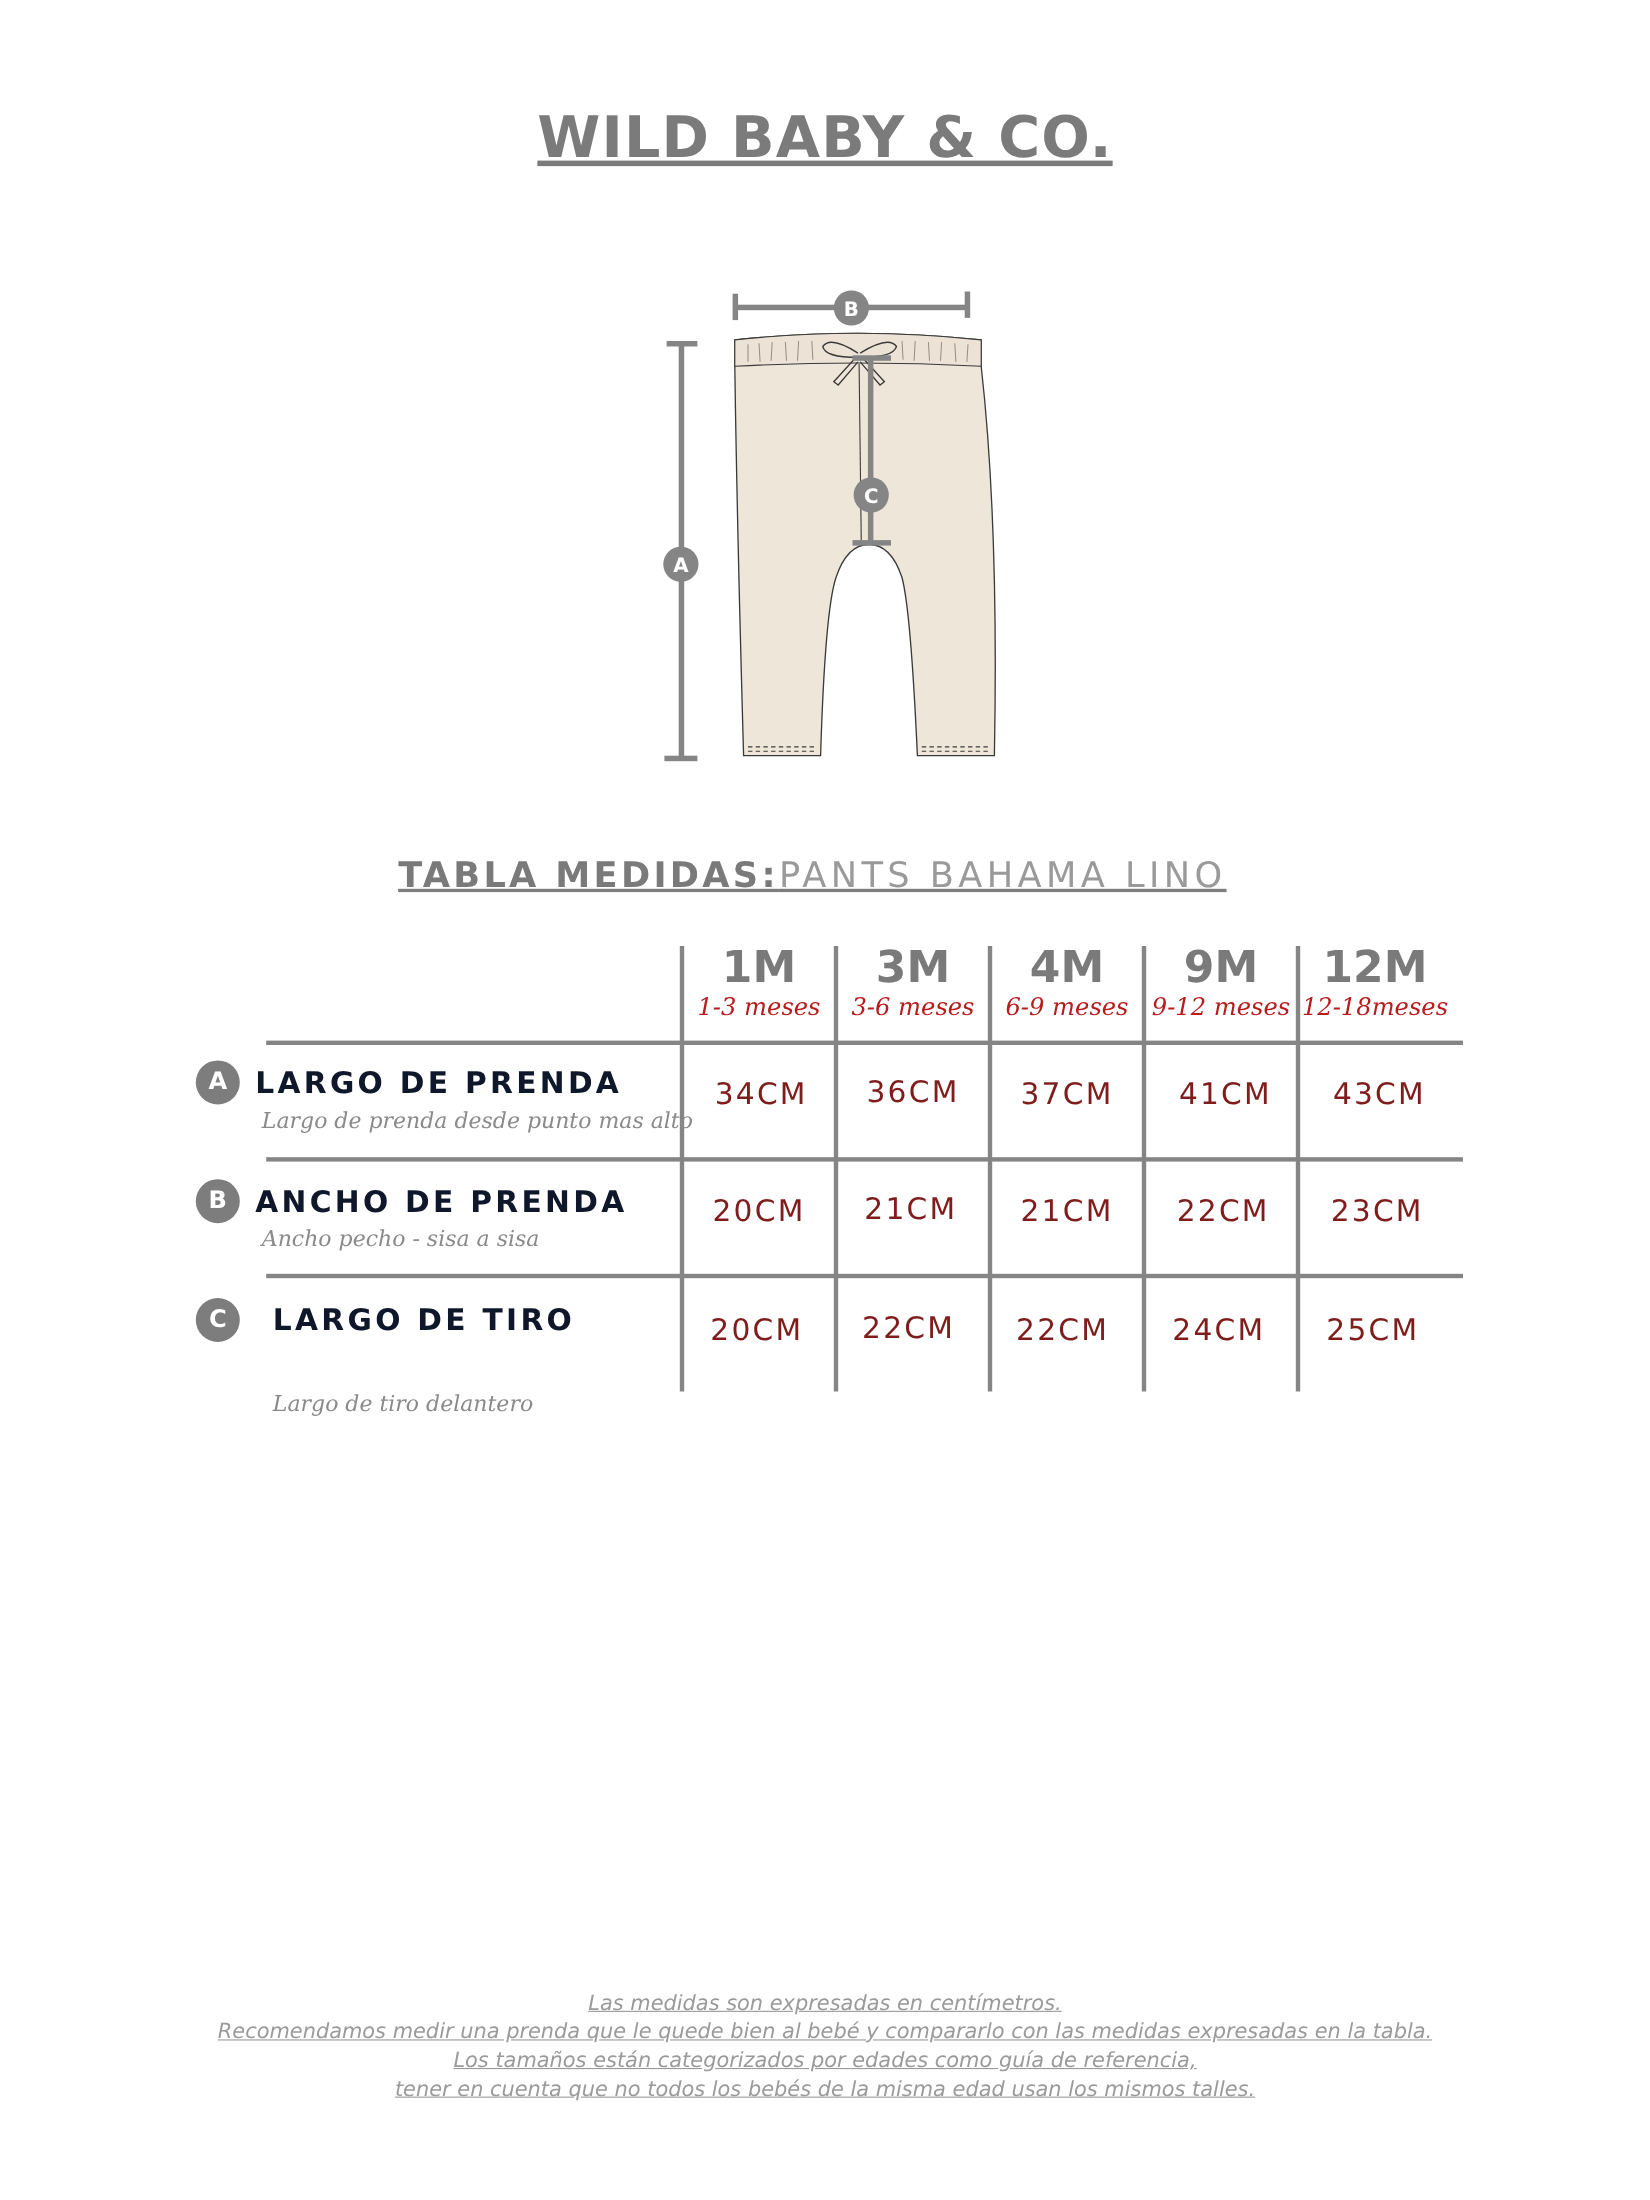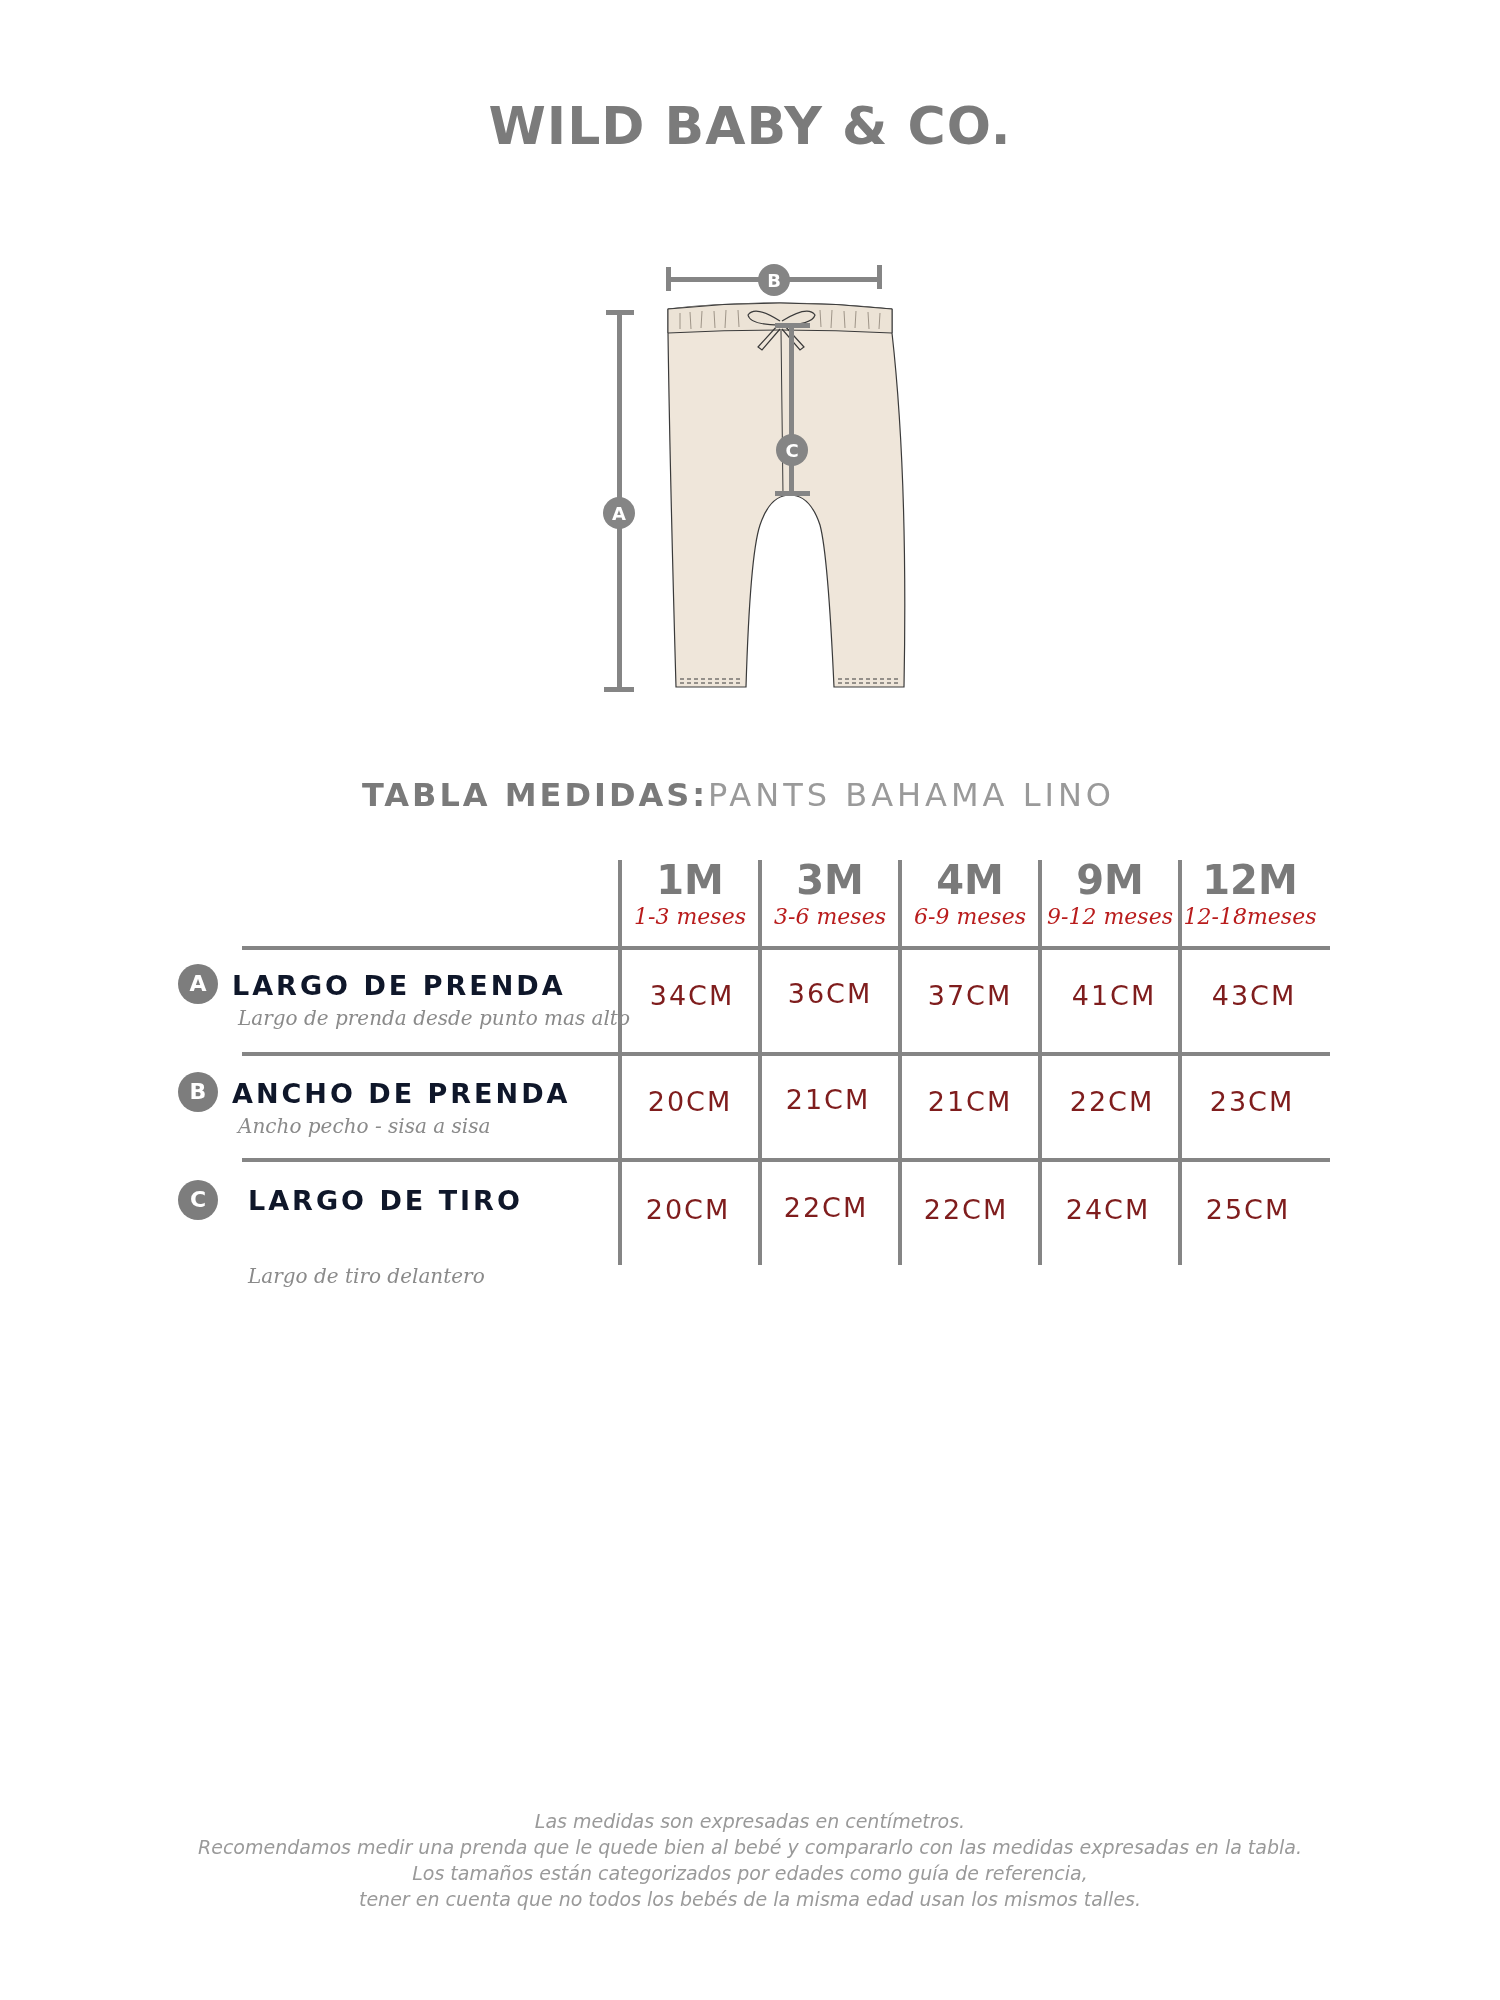--- a/index.html
+++ b/index.html
@@ -1,20 +1,20 @@
 <!DOCTYPE html>
 <html><head>
   <meta charset="utf-8">
   <style>
     html, body { margin: 0; padding: 0; }
     body {
       width: 1500px; height: 2000px; background: #ffffff; position: relative; overflow: hidden;
       font-family: "DejaVu Sans", "Liberation Sans", sans-serif; color: #7d7d7d;
     }
-    .abs { position: absolute; }
+    .abs { position: absolute; text-decoration: underline; }
     .brand {
       top: 96px; left: 0; width: 1500px; text-align: center;
       font-family: "DejaVu Sans", sans-serif; font-weight: bold; font-size: 52px;
       letter-spacing: 1px; color: #7b7b7b;
     }
     .diagram { left: 590px; top: 255px; width: 330px; height: 460px; }
     .subtitle {
       top: 776px; left: 0; width: 1477px; text-align: center; font-size: 32px; letter-spacing: 3px;
     }
     .subtitle .bold { font-weight: bold; color: #7a7a7a; letter-spacing: 3px; }

